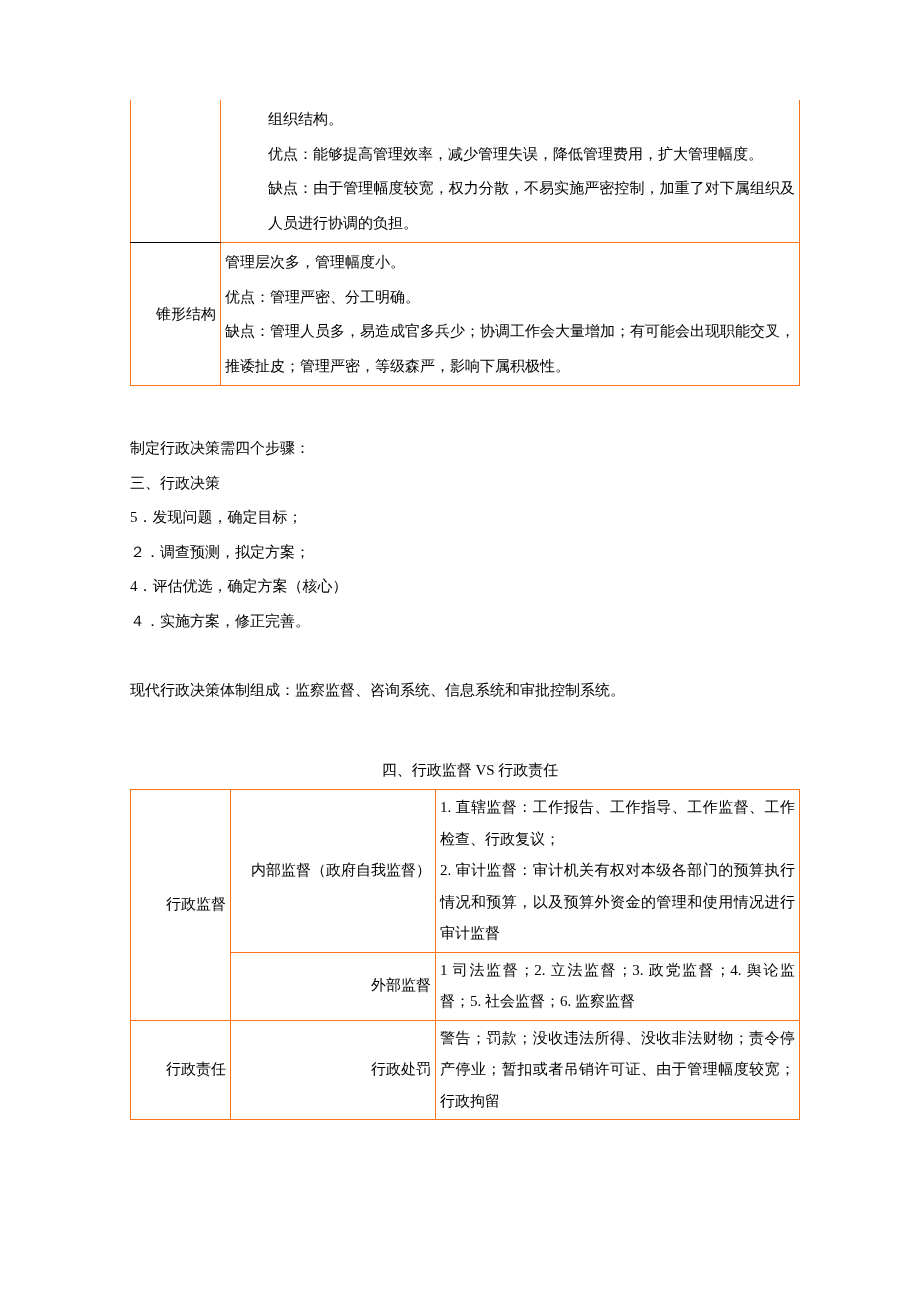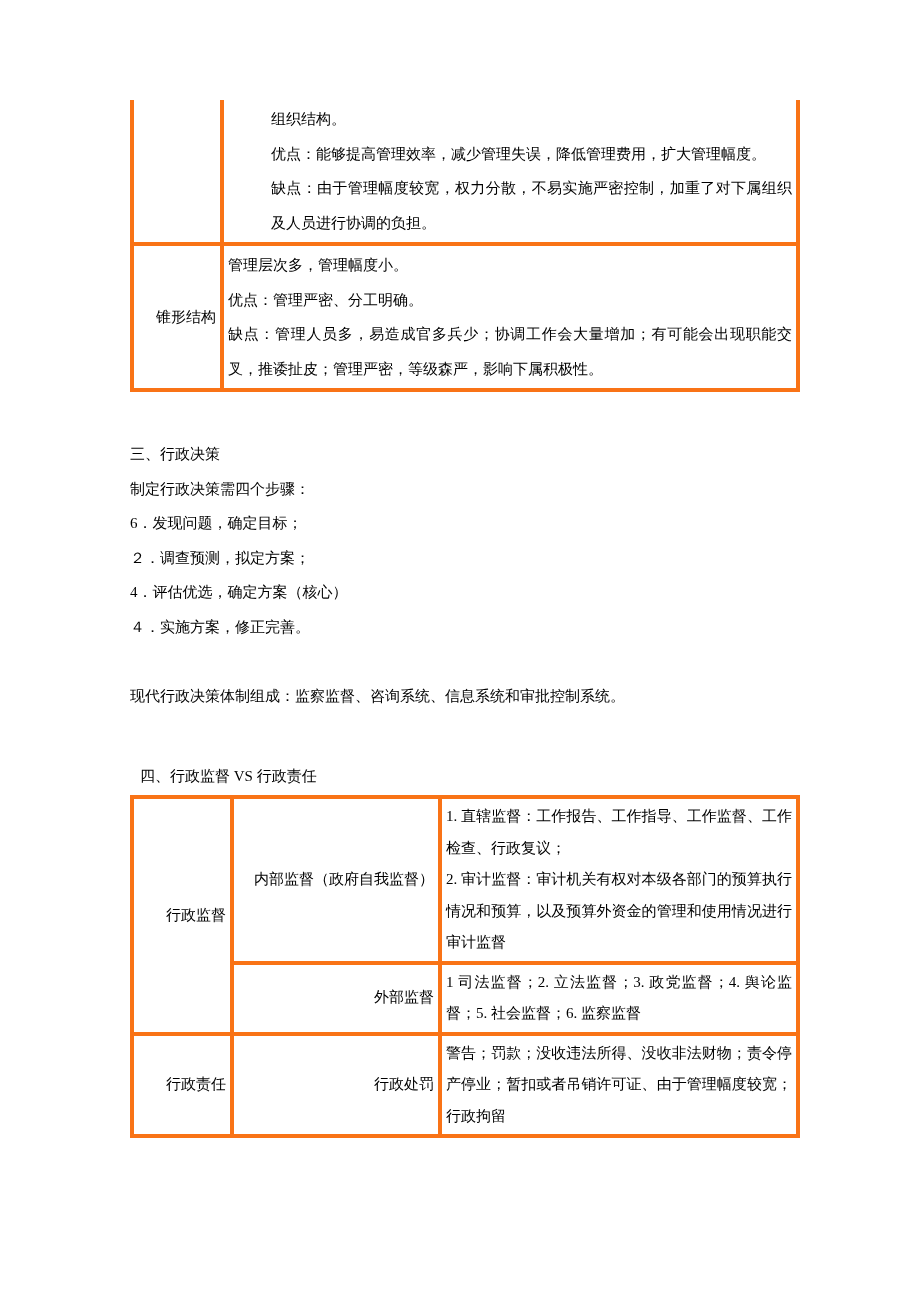--- a/index.html
+++ b/index.html
@@ -15,21 +15,21 @@
       background: #fff;
       padding: 100px 120px 50px 130px;
       width: 920px;
     }
     table {
       border-collapse: collapse;
       width: 100%;
       margin-bottom: 0;
     }
     td {
-      border: 4px solid #f97316;
+      border: 1px solid #f97316;
       padding: 2px 4px;
       vertical-align: middle;
       line-height: 2.3;
     }
     .label-cell {
       text-align: right;
       white-space: nowrap;
     }
     .content-cell {
       text-align: justify;
@@ -41,20 +41,21 @@
       margin: 0;
       line-height: 2.3;
     }
     .spacer {
       height: 35px;
     }
     .section4-title {
       margin-top: 45px;
       padding-left: 10px;
       margin-bottom: 2px;
+      text-align: center;
     }
     .table2 td {
       line-height: 2.1;
     }
   </style>
 </head>
 <body>
 
 <table>
   <tbody>
@@ -63,23 +64,23 @@
     <td class="content-cell" style="border-top:none;padding-left:47px;">组织结构。<br>优点：能够提高管理效率，减少管理失误，降低管理费用，扩大管理幅度。<br>缺点：由于管理幅度较宽，权力分散，不易实施严密控制，加重了对下属组织及人员进行协调的负担。</td>
   </tr>
   <tr>
     <td class="label-cell">锥形结构</td>
     <td class="content-cell">管理层次多，管理幅度小。<br>优点：管理严密、分工明确。<br>缺点：管理人员多，易造成官多兵少；协调工作会大量增加；有可能会出现职能交叉，推诿扯皮；管理严密，等级森严，影响下属积极性。</td>
   </tr>
 </tbody>
   </table>
 
 <div class="body-text">
+  <p>制定行政决策需四个步骤：</p>
   <p>三、行政决策</p>
-  <p>制定行政决策需四个步骤：</p>
-  <p>6．发现问题，确定目标；</p>
+  <p>5．发现问题，确定目标；</p>
   <p>２．调查预测，拟定方案；</p>
   <p>4．评估优选，确定方案（核心）</p>
   <p>４．实施方案，修正完善。</p>
   <div class="spacer"></div>
   <p>现代行政决策体制组成：监察监督、咨询系统、信息系统和审批控制系统。</p>
 </div>
 
 <p class="section4-title">四、行政监督 VS 行政责任</p>
 
 <table class="table2">

